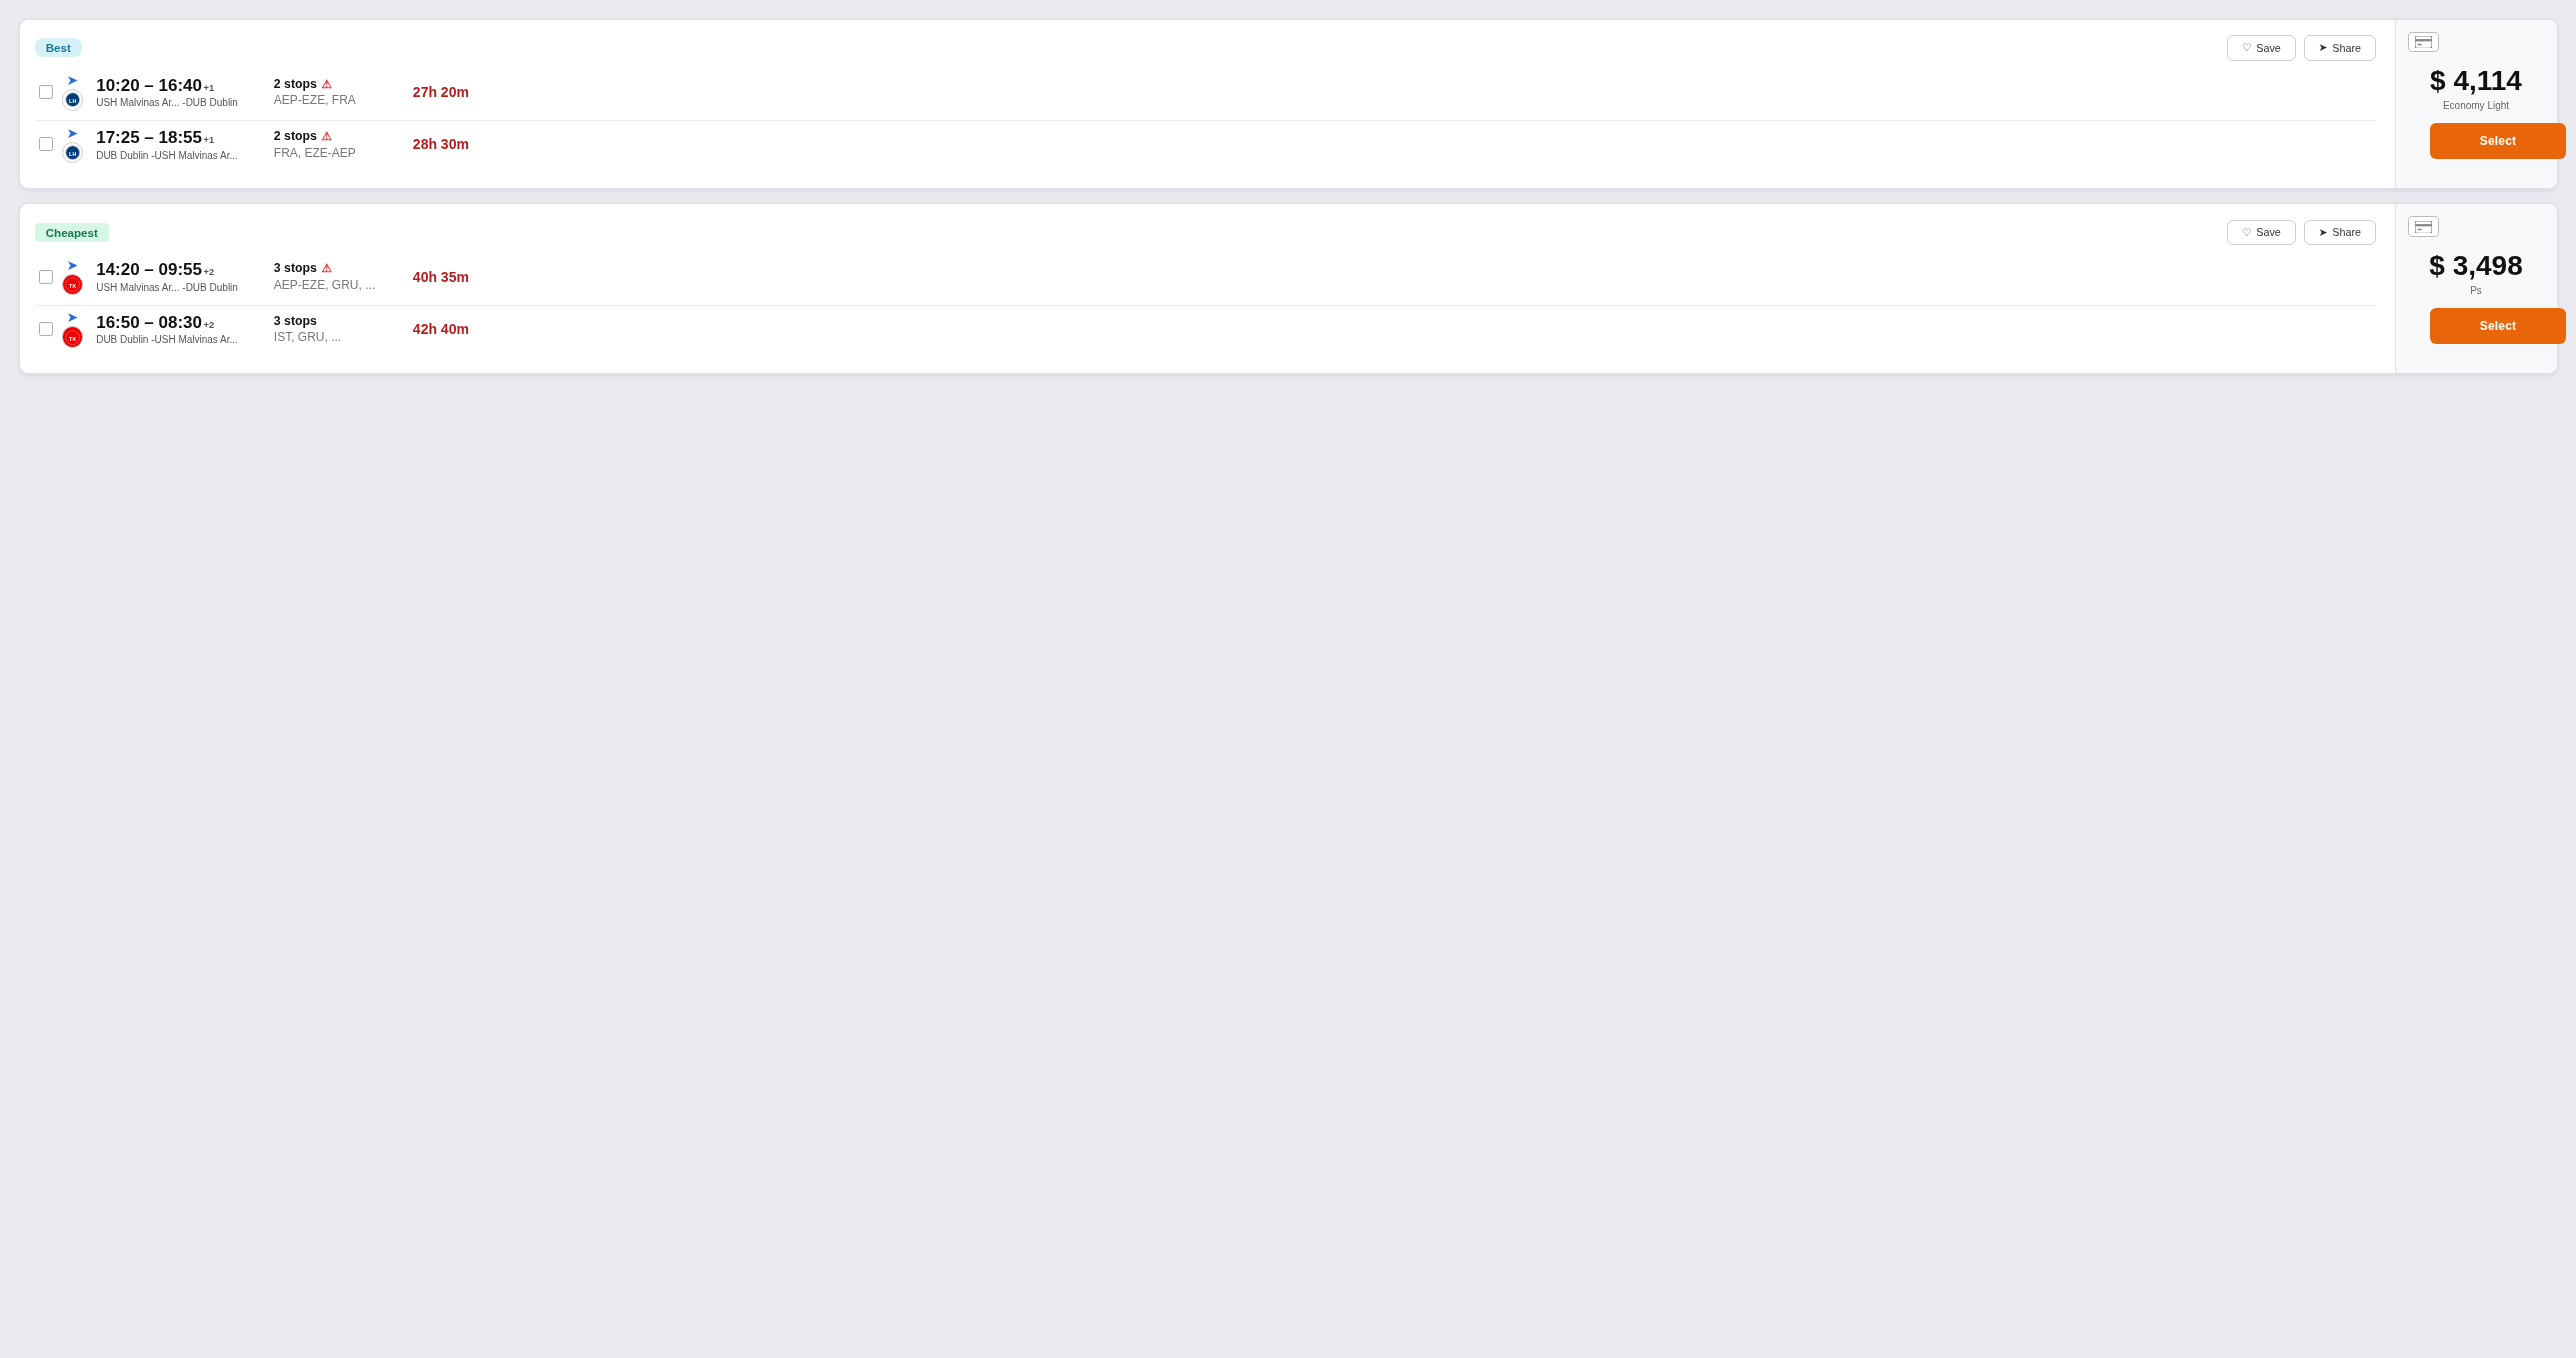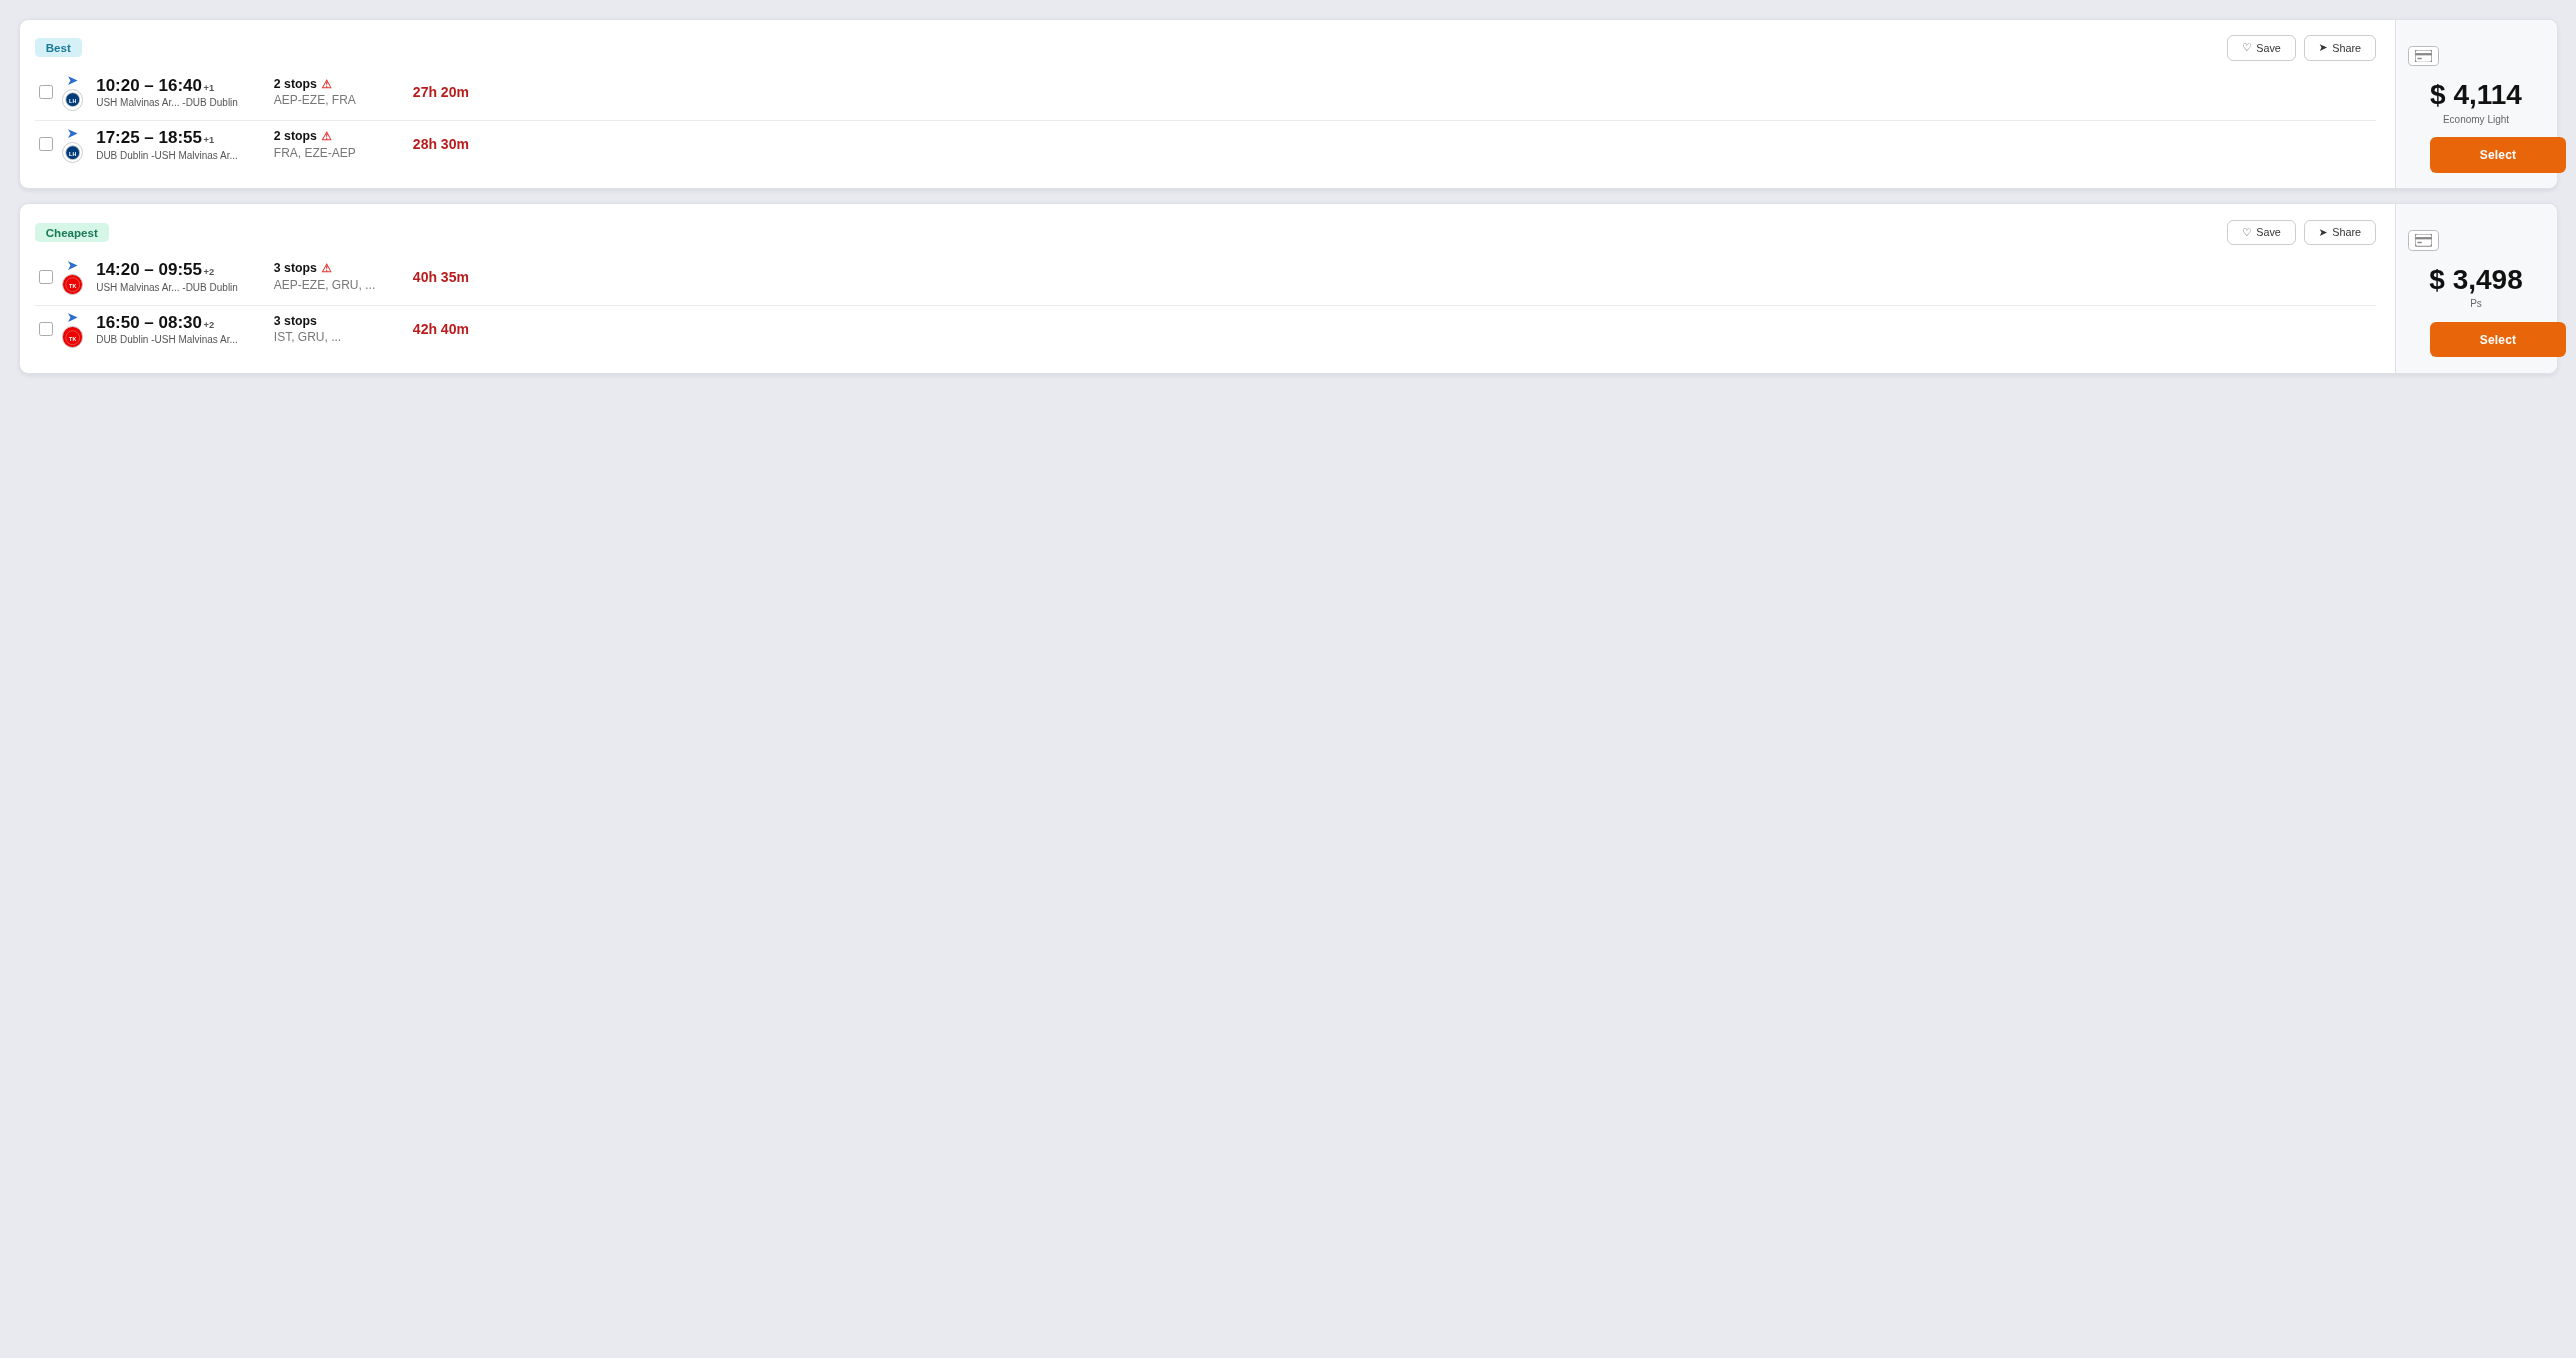--- a/index.html
+++ b/index.html
@@ -38,20 +38,21 @@
 
     .badge {
       padding: 3.1px 10.8px;
       border-radius: 4.6px;
       font-weight: 700;
       font-size: 11.6px;
     }
     .badge-best {
       background: #d6f0f7;
       color: #1a7a99;
+      border-radius: 8px;
     }
     .badge-cheapest {
       background: #d6f7e8;
       color: #1a7a55;
     }
 
     .header-actions {
       display: flex;
       gap: 7.7px;
     }
@@ -203,21 +204,21 @@
 
     .price-panel {
       background: #f7f8fa;
       border-left: 0.8px solid #dde0e8;
       border-radius: 0 9.3px 9.3px 0;
       width: 162px;
       flex-shrink: 0;
       display: flex;
       flex-direction: column;
       align-items: center;
-      justify-content: flex-end;
+      justify-content: flex-start;
       padding: 12.3px 12.3px 15.4px 12.3px;
       position: relative;
     }
 
     .card-icon-wrap {
       width: 100%;
       margin-bottom: 7.7px;
     }
 
     .card-icon {

